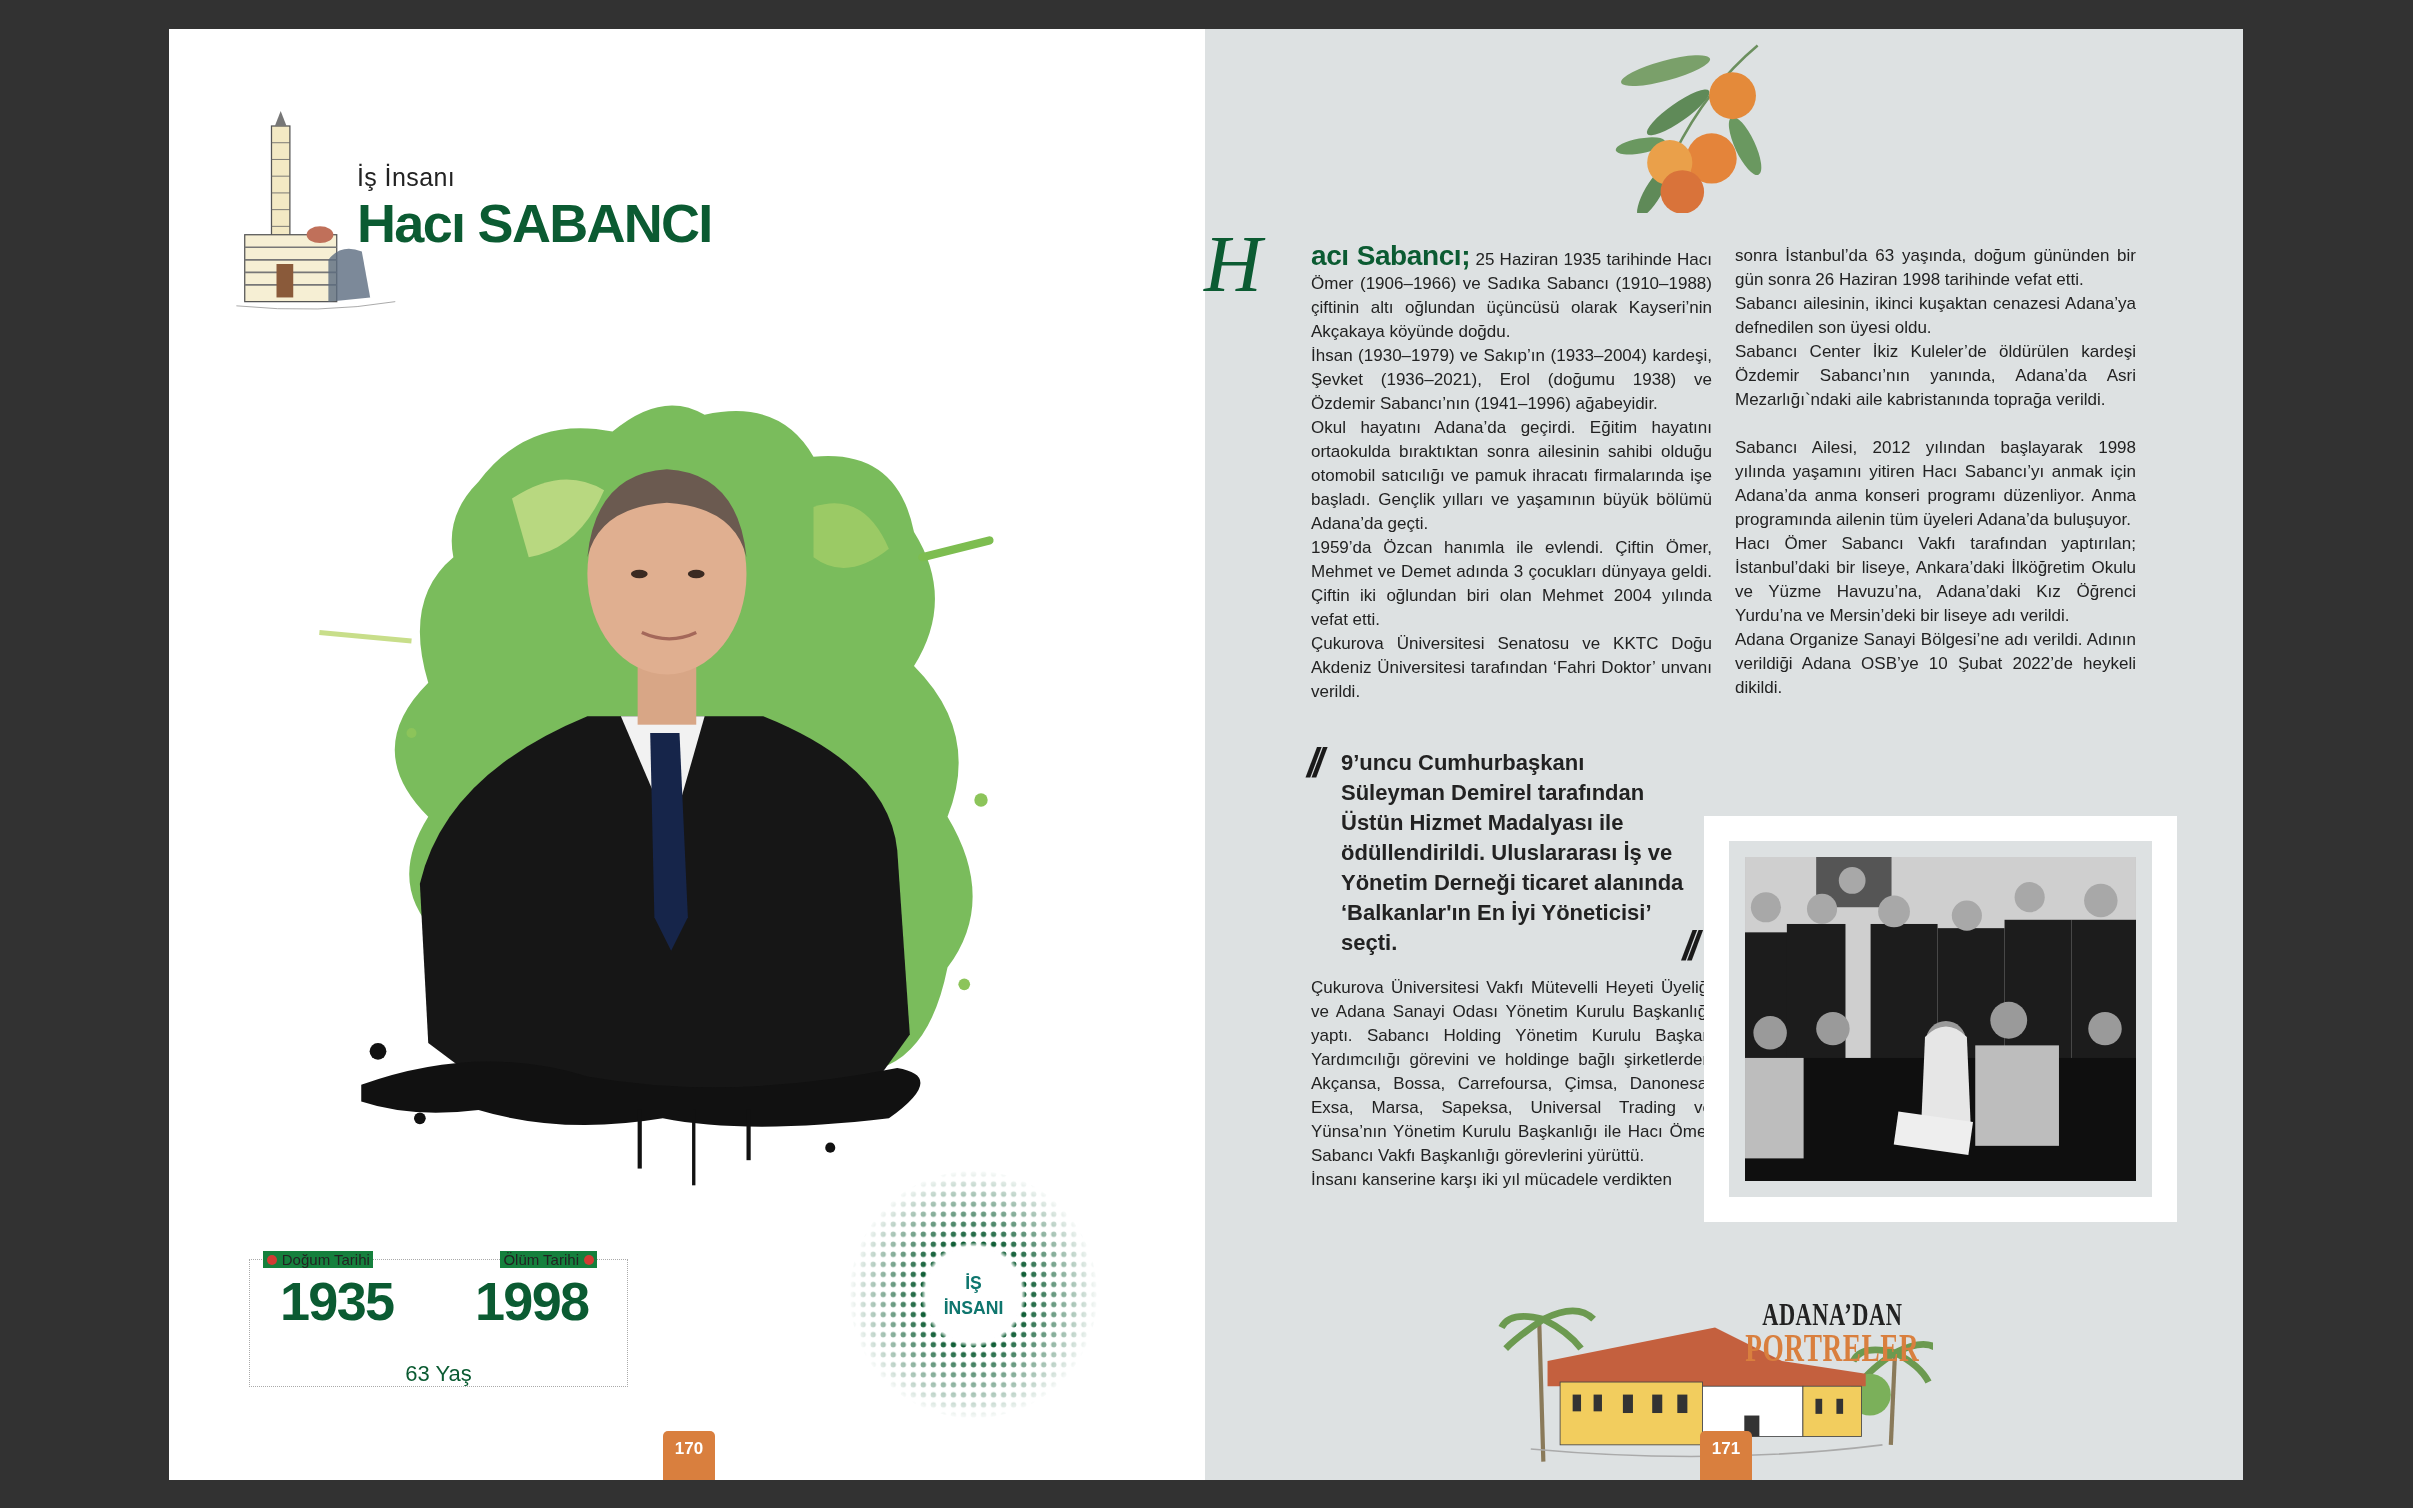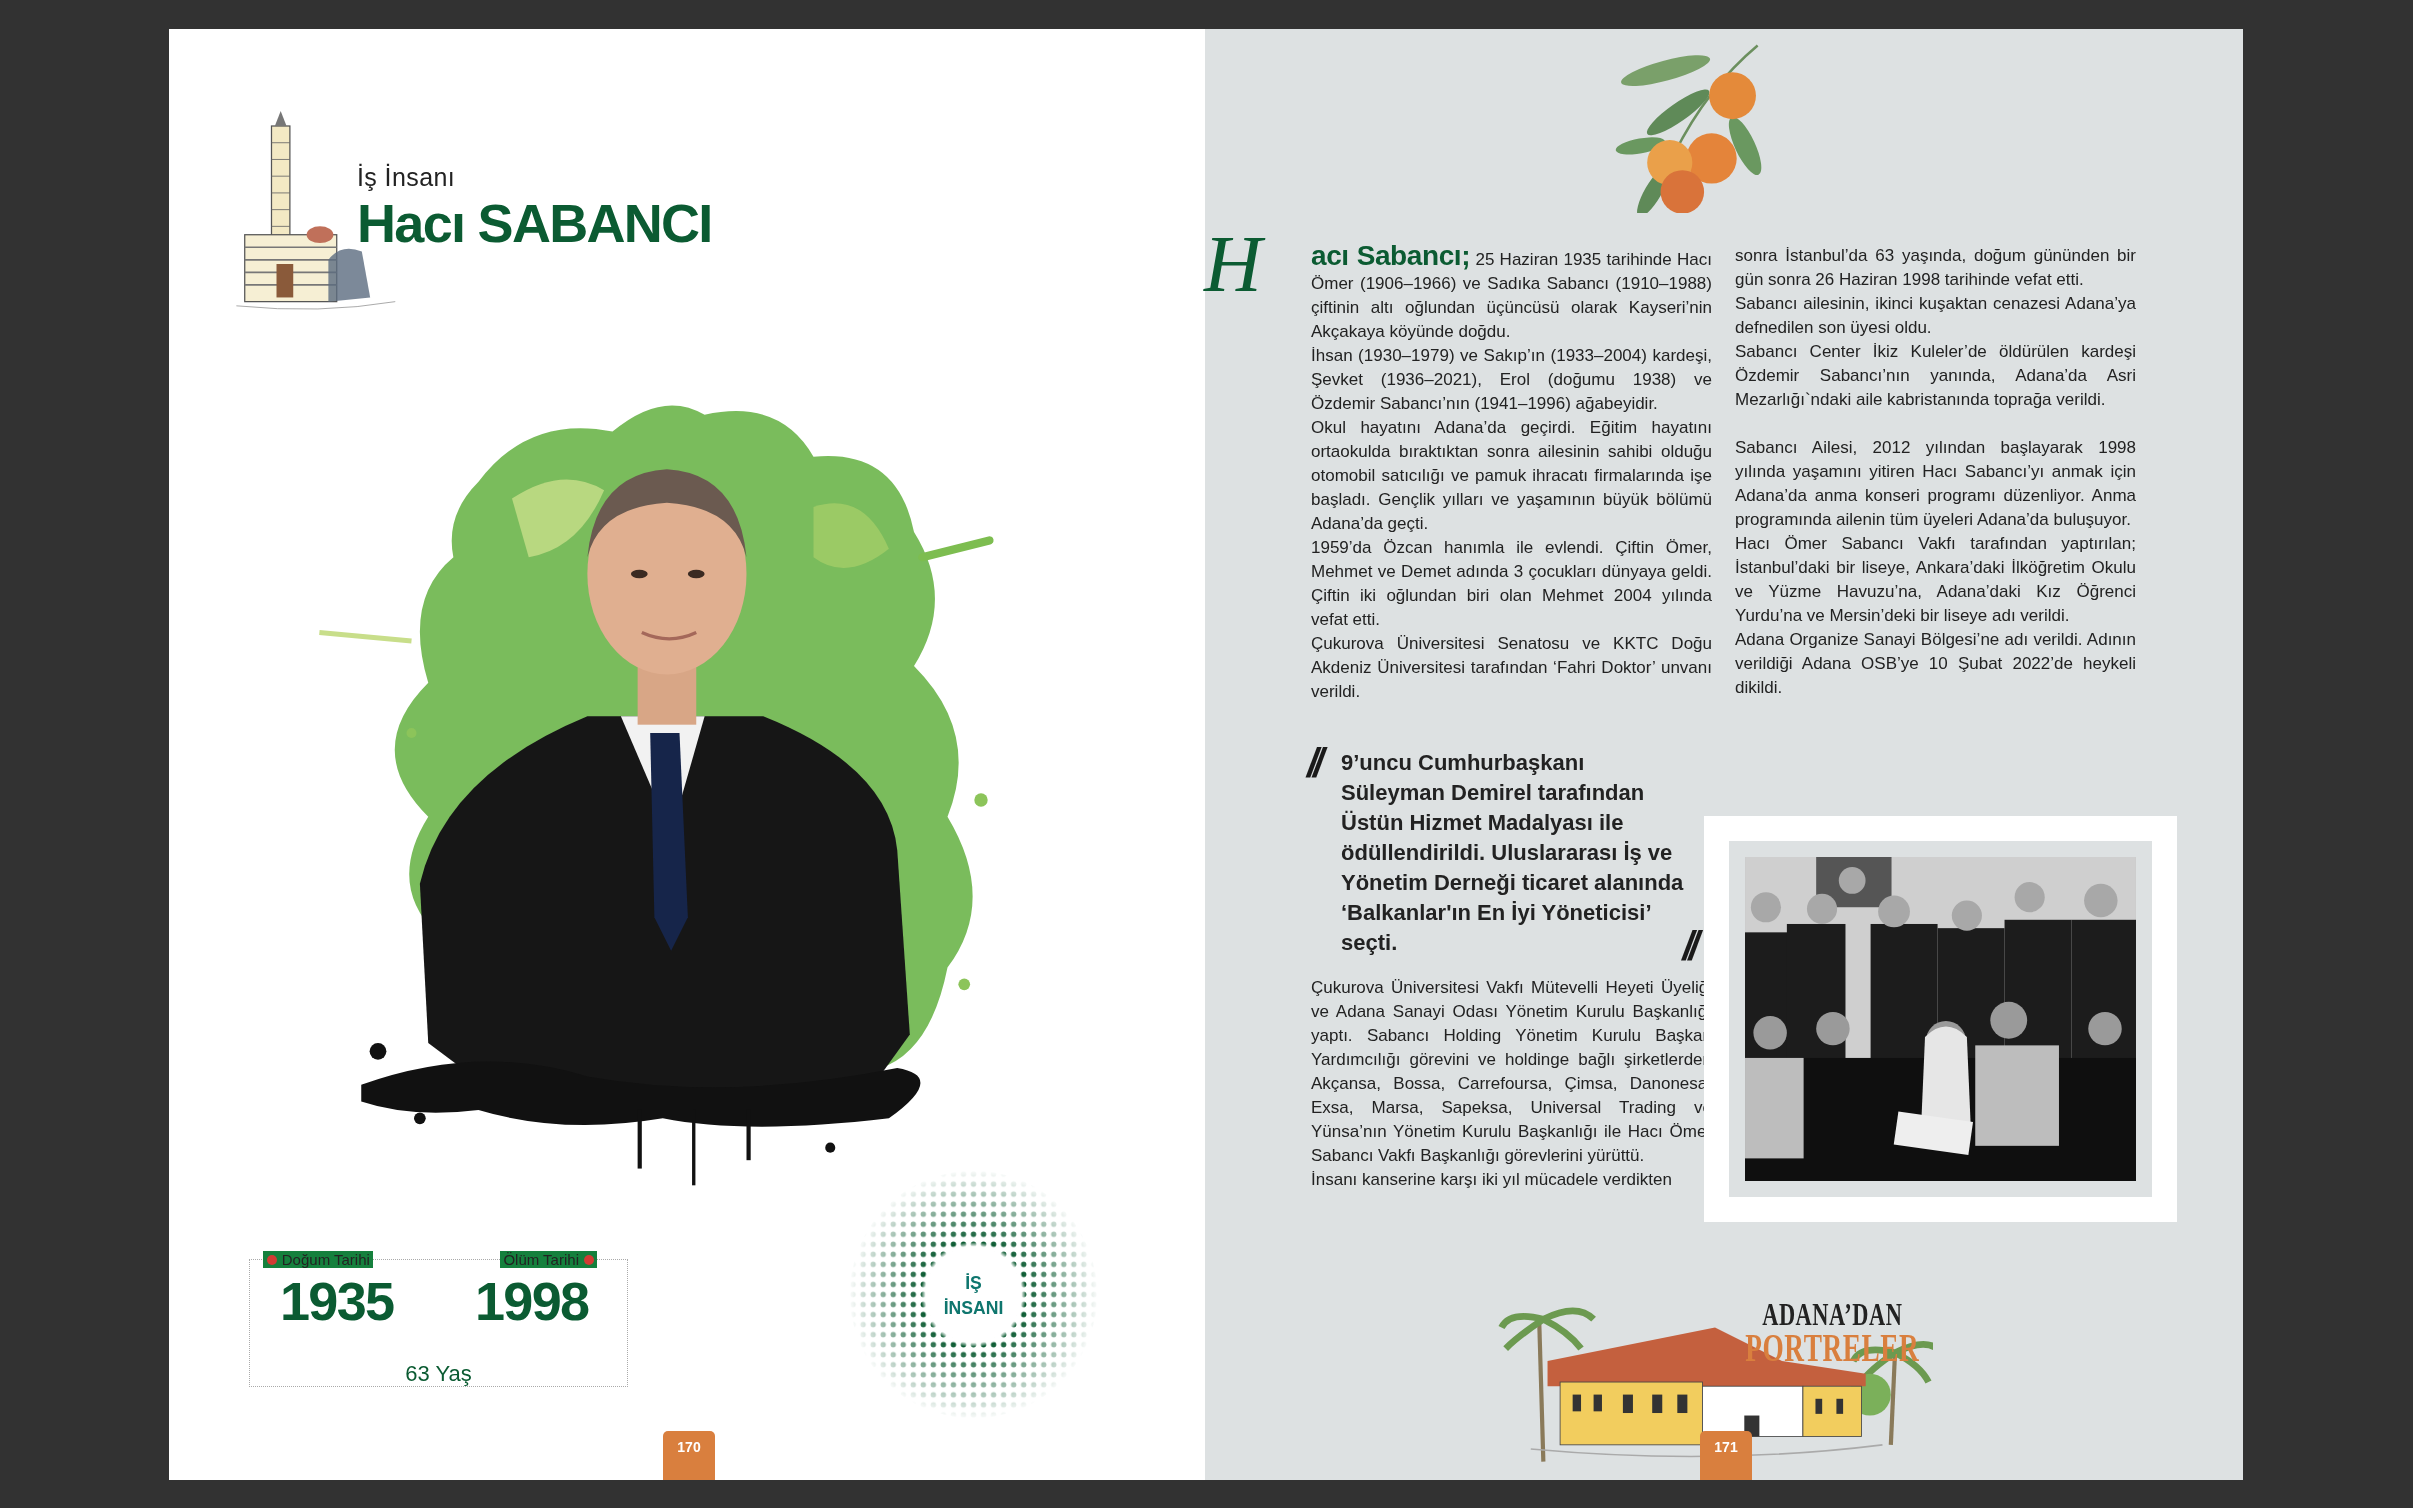--- a/index.html
+++ b/index.html
@@ -26,21 +26,21 @@
   .date-label.death { left:218px;margin-left:32px; }
   .year { position:absolute; top:10px; font-size:54px; font-weight:bold; color:#0b5b32; letter-spacing:-1.7px; }
   .year.birth { left:30px; }
   .year.death { left:225px; }
   .age { position:absolute; left:0; right:0; bottom:-1.7px; text-align:center; font-size:22px; color:#0b5b32; }
 
   .badge { position:absolute; left:679px; top:1140px; width:251px; height:277px; }
   .badge-text { position:absolute; left:0; width:251px; top:102px; text-align:center; color:#0f766e; font-weight:bold; font-size:17.6px; line-height:25px; }
 
   .pagenum { position:absolute; bottom:0; width:52px; height:49px; background:#d97f3e; border-radius:5px 5px 0 0;
-    color:#fff; font-weight:bold; font-size:14px; text-align:center; padding-top:8.4px; box-sizing:border-box; }
+    color:#fff; font-weight:bold; font-size:17px; text-align:center; padding-top:8.4px; box-sizing:border-box; }
   .pagenum.left { left:494px; }
   .pagenum.right { left:495px; }
 
   
   .oranges { position:absolute; left:402px; top:8.4px; width:159px; height:176px; }
   .col { position:absolute; font-size:17px; line-height:24px; color:#222; text-align:justify; }
   .col p { margin:0; }
   .col1 { left:106px; top:215px; width:401px; }
   .col2 { left:530px; top:215px; width:401px; }
   .lead-h { position:absolute; left:-107px; top:-20px; font-family:"Liberation Serif", serif; font-style:italic; font-size:80px; color:#0b5b32; line-height:1; }

